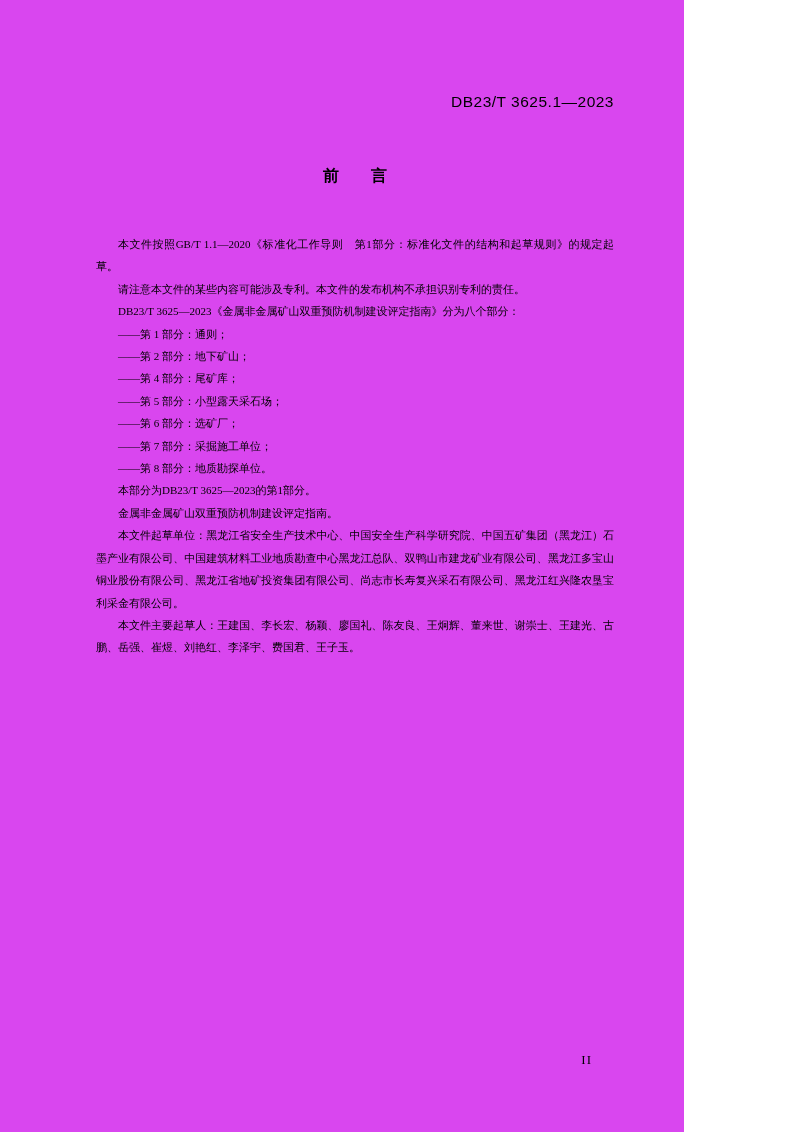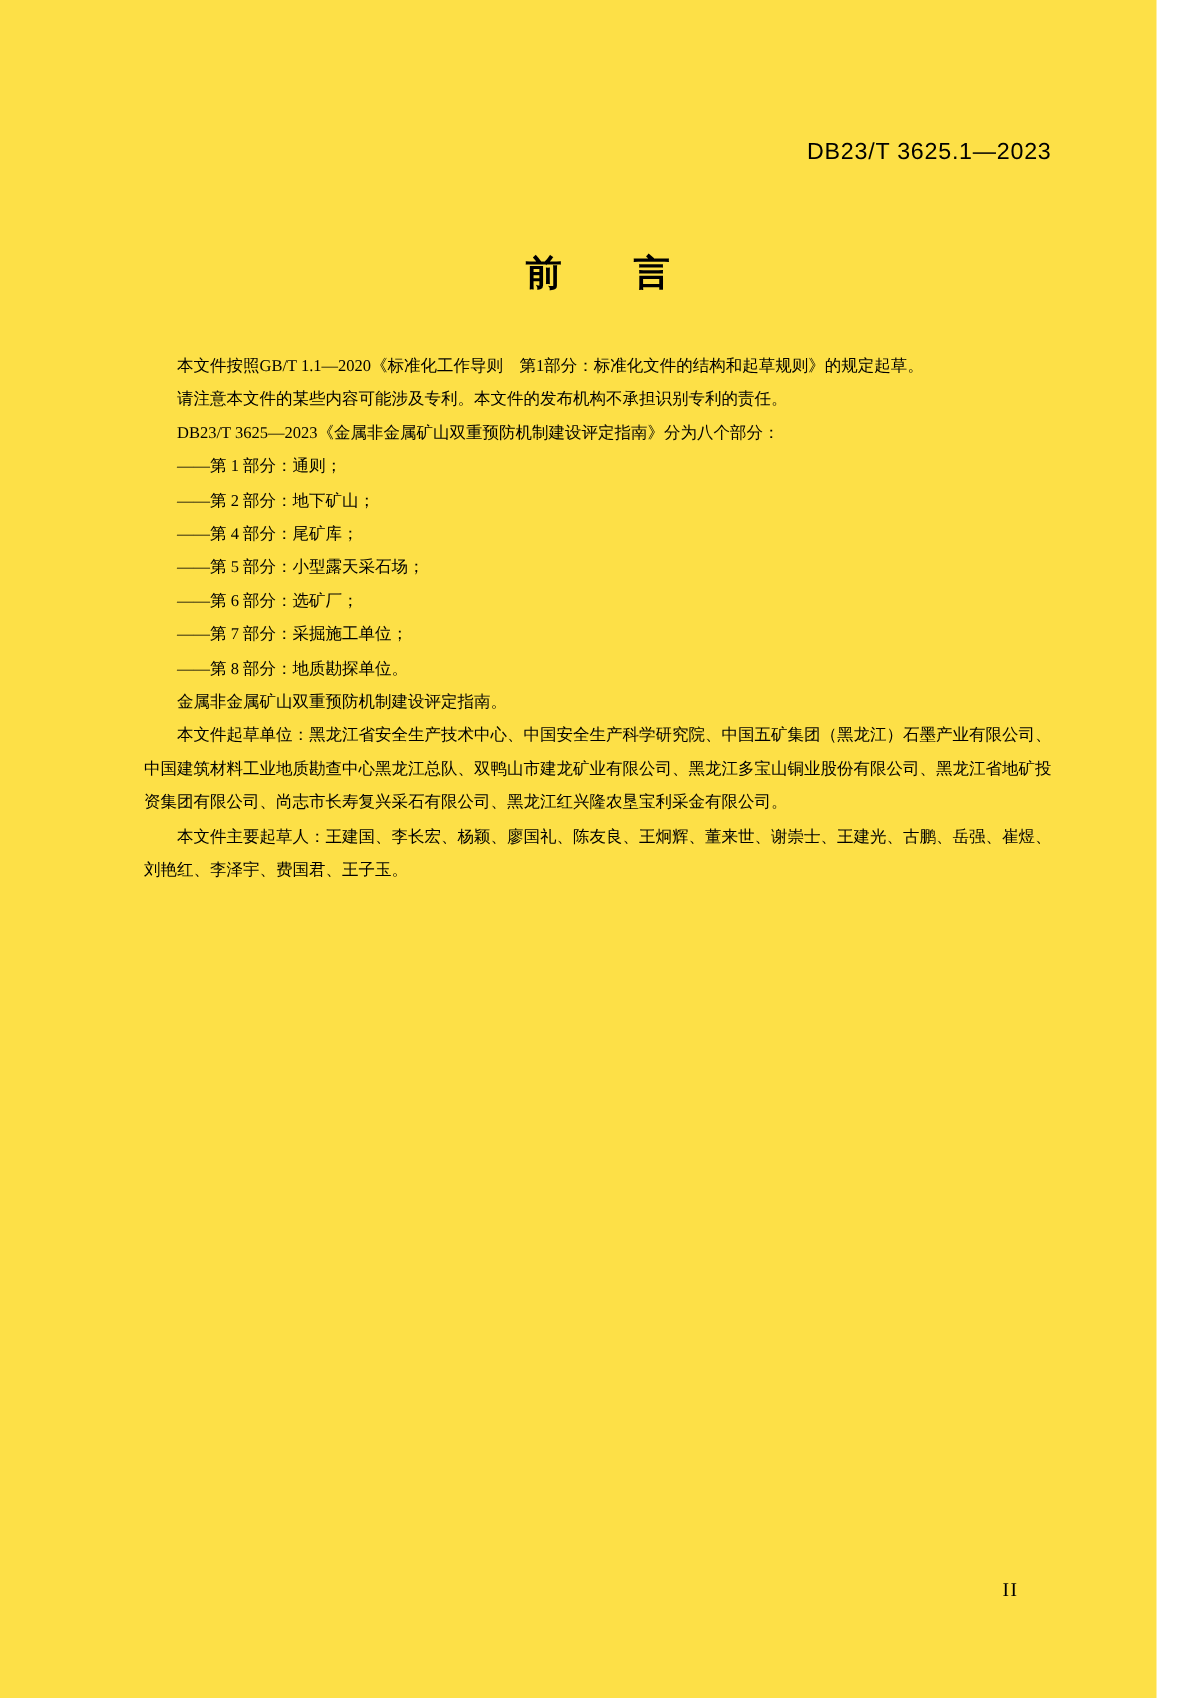--- a/index.html
+++ b/index.html
@@ -1,21 +1,21 @@
 <!DOCTYPE html>
 <html><head>
 <meta charset="utf-8">
 <style>
   * { margin: 0; padding: 0; box-sizing: border-box; }
   html, body { background: #ffffff; }
   .page {
     position: relative;
-    width: 771px;
+    width: 684px;
     height: 1132px;
-    background: #fde047;
+    background: #d946ef;
     color: #000000;
     font-family: "Liberation Serif", "DejaVu Serif", serif;
     overflow: hidden;
   }
   .doc-code {
     position: absolute;
     top: 93px;
     right: 70px;
     font-family: "Liberation Sans", "DejaVu Sans", sans-serif;
     font-size: 15.5px;
@@ -24,21 +24,21 @@
     color: #000000;
     white-space: nowrap;
   }
   .fw-title {
     position: absolute;
     top: 166px;
     left: 96px;
     right: 70px;
     text-align: center;
     font-family: "Liberation Sans", "DejaVu Sans", sans-serif;
-    font-size: 24px;
+    font-size: 16px;
     font-weight: bold;
     color: #000000;
   }
   .body-text {
     position: absolute;
     top: 233px;
     left: 96px;
     right: 70px;
     font-size: 11px;
     line-height: 22.4px;
@@ -72,20 +72,21 @@
     <p>本文件按照GB/T 1.1—2020《标准化工作导则　第1部分：标准化文件的结构和起草规则》的规定起草。</p>
     <p>请注意本文件的某些内容可能涉及专利。本文件的发布机构不承担识别专利的责任。</p>
     <p>DB23/T 3625—2023《金属非金属矿山双重预防机制建设评定指南》分为八个部分：</p>
     <p>——第 1 部分：通则；</p>
     <p>——第 2 部分：地下矿山；</p>
     <p>——第 4 部分：尾矿库；</p>
     <p>——第 5 部分：小型露天采石场；</p>
     <p>——第 6 部分：选矿厂；</p>
     <p>——第 7 部分：采掘施工单位；</p>
     <p>——第 8 部分：地质勘探单位。</p>
+    <p>本部分为DB23/T 3625—2023的第1部分。</p>
     <p>金属非金属矿山双重预防机制建设评定指南。</p>
     <p>本文件起草单位：黑龙江省安全生产技术中心、中国安全生产科学研究院、中国五矿集团（黑龙江）石墨产业有限公司、中国建筑材料工业地质勘查中心黑龙江总队、双鸭山市建龙矿业有限公司、黑龙江多宝山铜业股份有限公司、黑龙江省地矿投资集团有限公司、尚志市长寿复兴采石有限公司、黑龙江红兴隆农垦宝利采金有限公司。</p>
     <p>本文件主要起草人：王建国、李长宏、杨颖、廖国礼、陈友良、王炯辉、董来世、谢崇士、王建光、古鹏、岳强、崔煜、刘艳红、李泽宇、费国君、王子玉。</p>
   </div>
 
   <div class="page-number">II</div>
 
 </div>
 
 </body></html>

